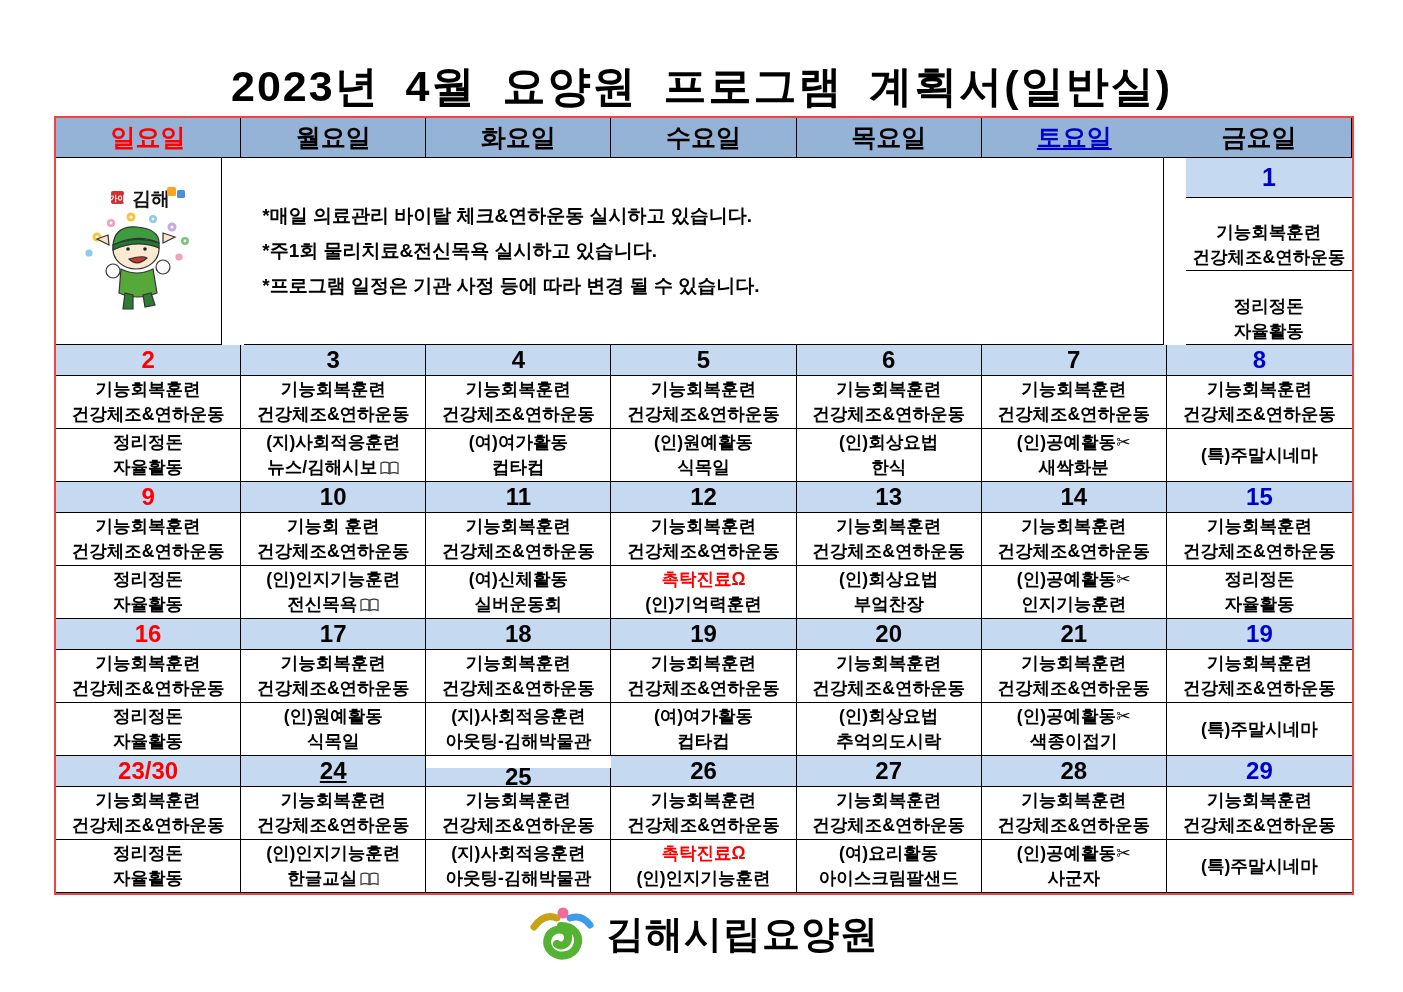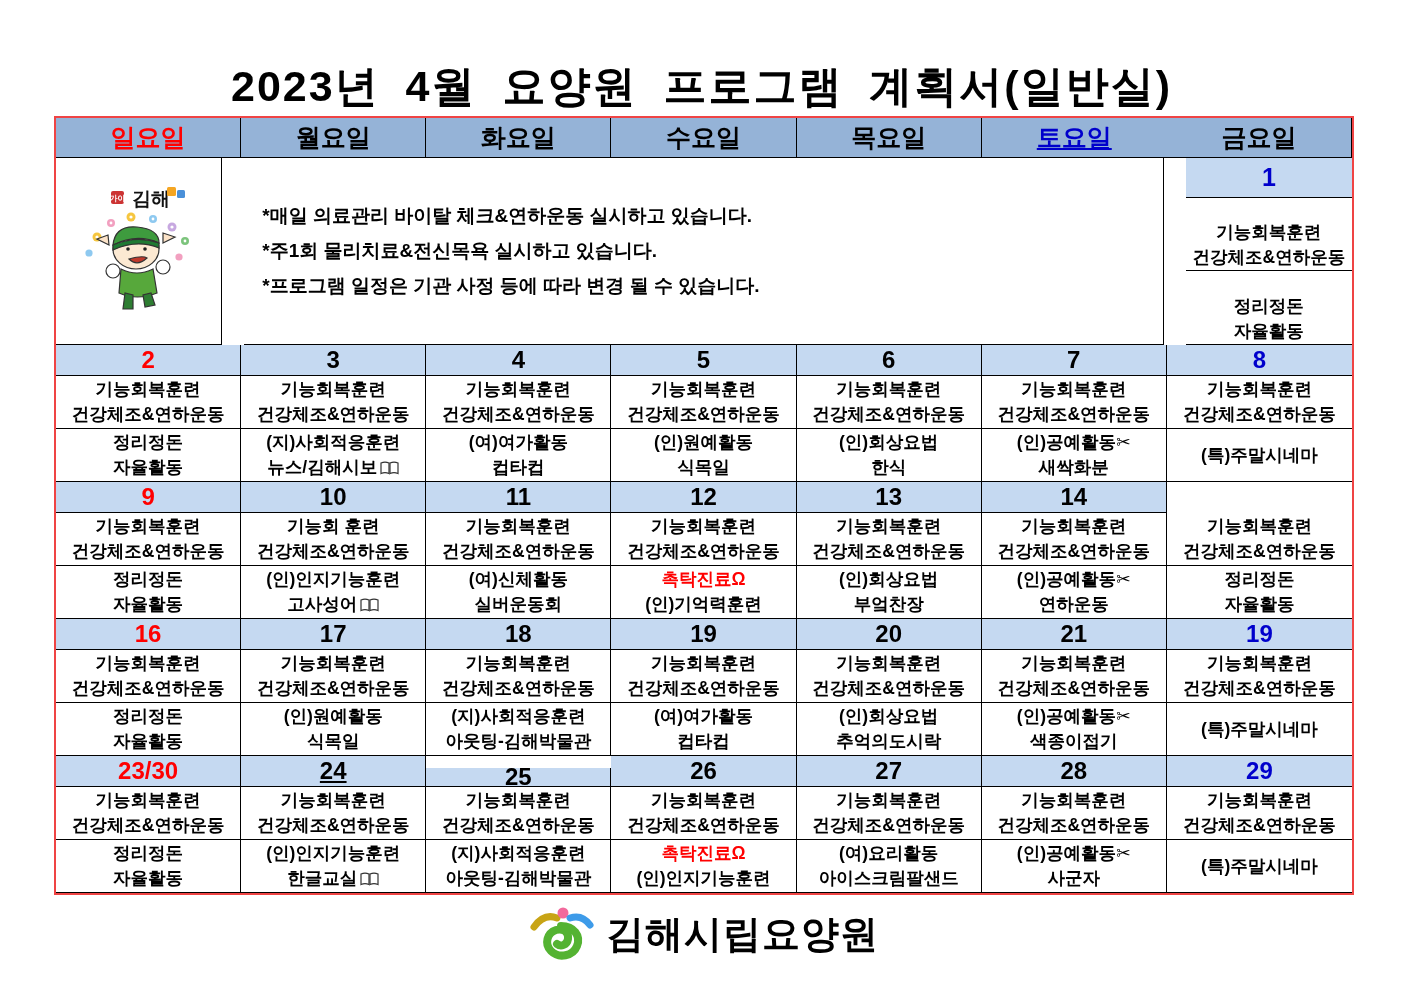--- a/index.html
+++ b/index.html
@@ -290,21 +290,21 @@
             </div>
             <div class="cell-line">
               <span>건강체조&amp;연하운동</span>
             </div>
           </div>
           <div class="cell act-cell" style="grid-area: 3 / 2;">
             <div class="cell-line">
               <span>(인)인지기능훈련</span>
             </div>
             <div class="cell-line">
-              <span>고사성어</span>
+              <span>전신목욕</span>
               <svg class="book-svg" width="19" height="14" viewBox="0 0 19 14">
                 <path d="M1 2 Q5 0.2 9 2 L9 12.5 Q5 10.7 1 12.5 Z" fill="#fff" stroke="#333" stroke-width="1.2"></path>
                 <path d="M18 2 Q14 0.2 10 2 L10 12.5 Q14 10.7 18 12.5 Z" fill="#fff" stroke="#333" stroke-width="1.2"></path>
               </svg>
             </div>
           </div>
           <div class="cell date-cell " style="grid-area: 1 / 3;">11</div>
           <div class="cell act-cell" style="grid-area: 2 / 3;">
             <div class="cell-line">
               <span>기능회복훈련</span>
@@ -362,23 +362,24 @@
             </div>
             <div class="cell-line">
               <span>건강체조&amp;연하운동</span>
             </div>
           </div>
           <div class="cell act-cell" style="grid-area: 3 / 6;">
             <div class="cell-line">
               <span>(인)공예활동✂</span>
             </div>
             <div class="cell-line">
-              <span>연하운동</span>
-            </div>
-          </div>
+              <span>인지기능훈련</span>
+            </div>
+          </div>
+          <div class="cell date-cell c-blue no-r" style="grid-area: 1 / 7;">15</div>
           <div class="cell act-cell no-r" style="grid-area: 2 / 7;">
             <div class="cell-line">
               <span>기능회복훈련</span>
             </div>
             <div class="cell-line">
               <span>건강체조&amp;연하운동</span>
             </div>
           </div>
           <div class="cell act-cell no-r" style="grid-area: 3 / 7;">
             <div class="cell-line">

